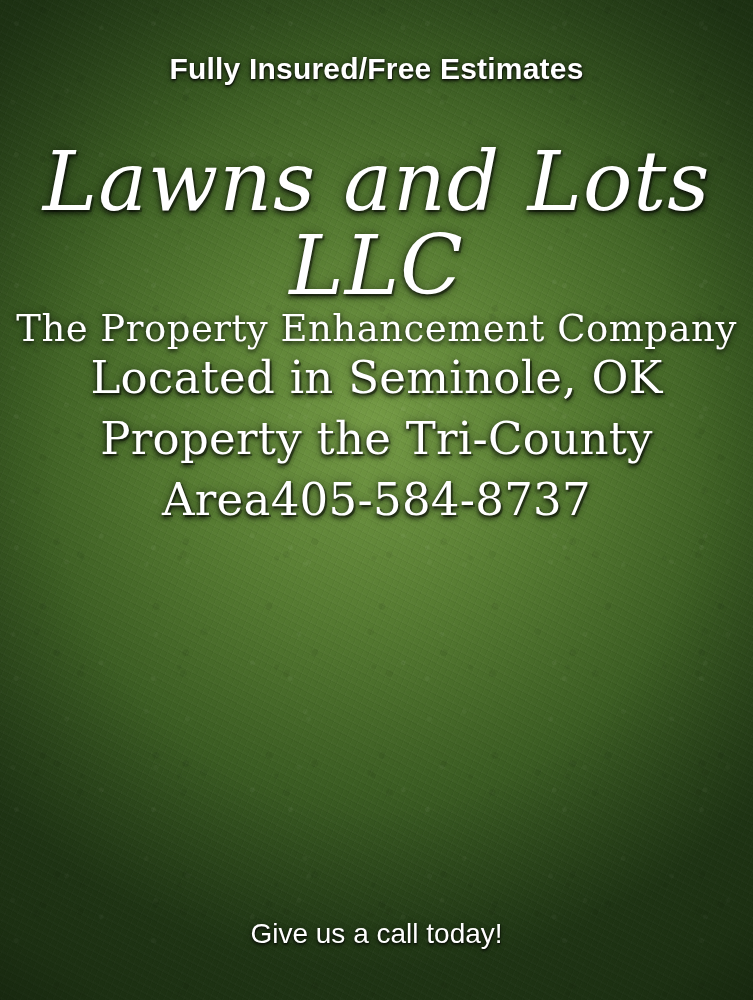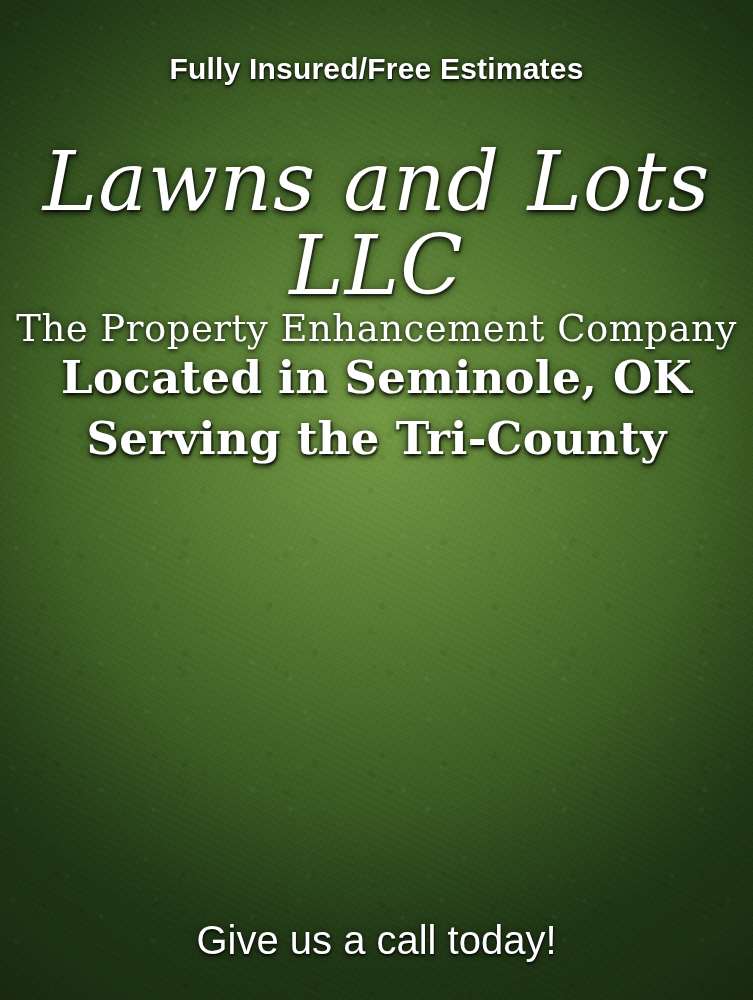--- a/index.html
+++ b/index.html
@@ -108,21 +108,21 @@
       0 2px 4px rgba(0,0,0,0.7),
       0 0 9px rgba(0,0,0,0.45);
   }
 
   .headline {
     position: absolute;
     top: 348px;
     left: 0;
     right: 0;
     font-family: "DejaVu Serif", serif;
-    font-weight: bold;
+    font-weight: normal;
     font-size: 45px;
     line-height: 1.35;
     letter-spacing: 0.3px;
     text-shadow:
       0 3px 4px rgba(0,0,0,0.75),
       0 0 10px rgba(0,0,0,0.5),
       2px 2px 0 rgba(0,0,0,0.35);
   }
   .headline .line { display: block; }
 
@@ -139,21 +139,21 @@
       0 0 8px rgba(0,0,0,0.45),
       1px 1px 0 rgba(0,0,0,0.3);
   }
   .services .line { display: block; }
 
   .cta {
     position: absolute;
     top: 918px;
     left: 0;
     right: 0;
-    font-size: 40px;
+    font-size: 28px;
     text-shadow:
       0 2px 3px rgba(0,0,0,0.7),
       0 0 8px rgba(0,0,0,0.45),
       1px 1px 0 rgba(0,0,0,0.3);
   }
 </style>
 </head>
 <body>
 
 <div class="flyer">
@@ -165,20 +165,21 @@
 
     <div class="tagline-top">Fully Insured/Free Estimates</div>
 
     <div class="brand">
       <div class="brand-name">Lawns and Lots LLC</div>
       <div class="brand-sub">The Property Enhancement Company</div>
     </div>
 
     <div class="headline">
       <span class="line">Located in Seminole, OK</span>
-      <span class="line">Serving the Tri-County</span>
+      <span class="line">Property the Tri-County</span>
+      <span class="line">Area405-584-8737</span>
     </div>
 
 
     <div class="cta">Give us a call today!</div>
 
   </div>
 </div>
 
 </body></html>

